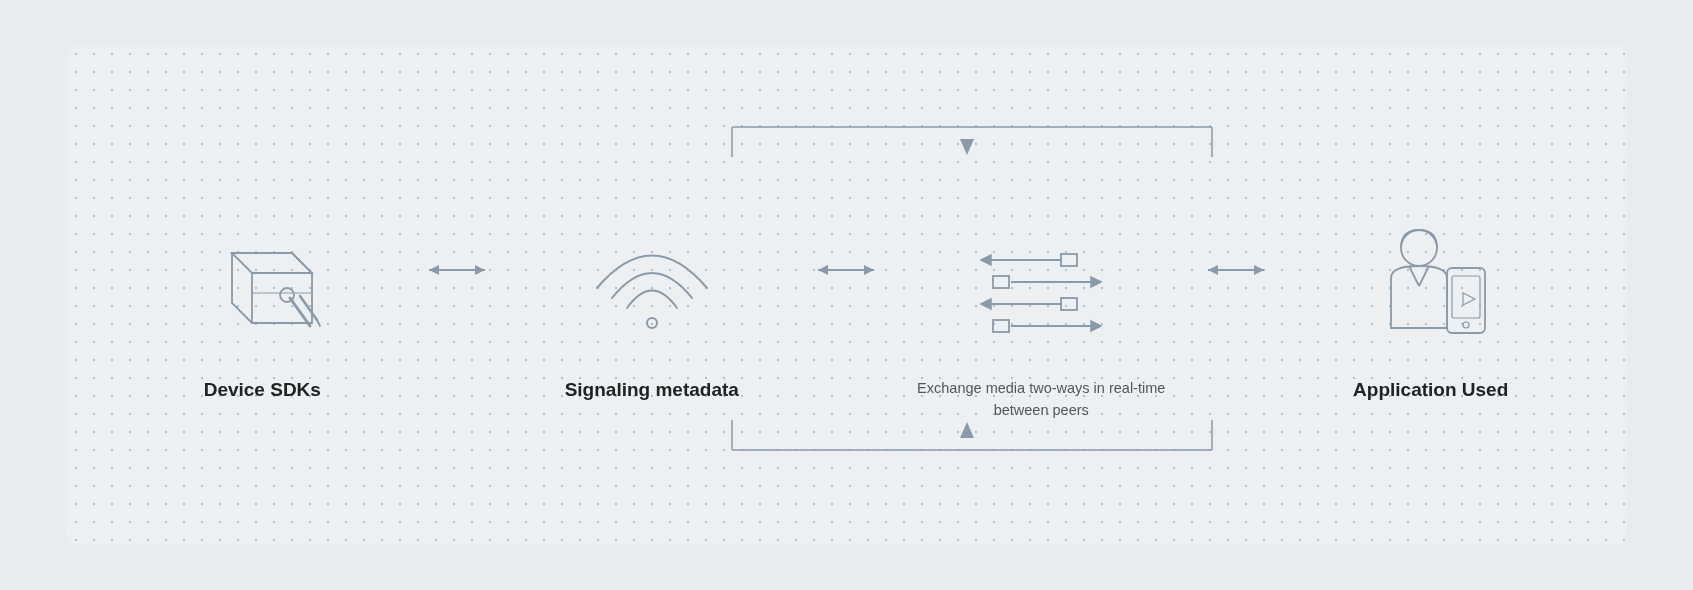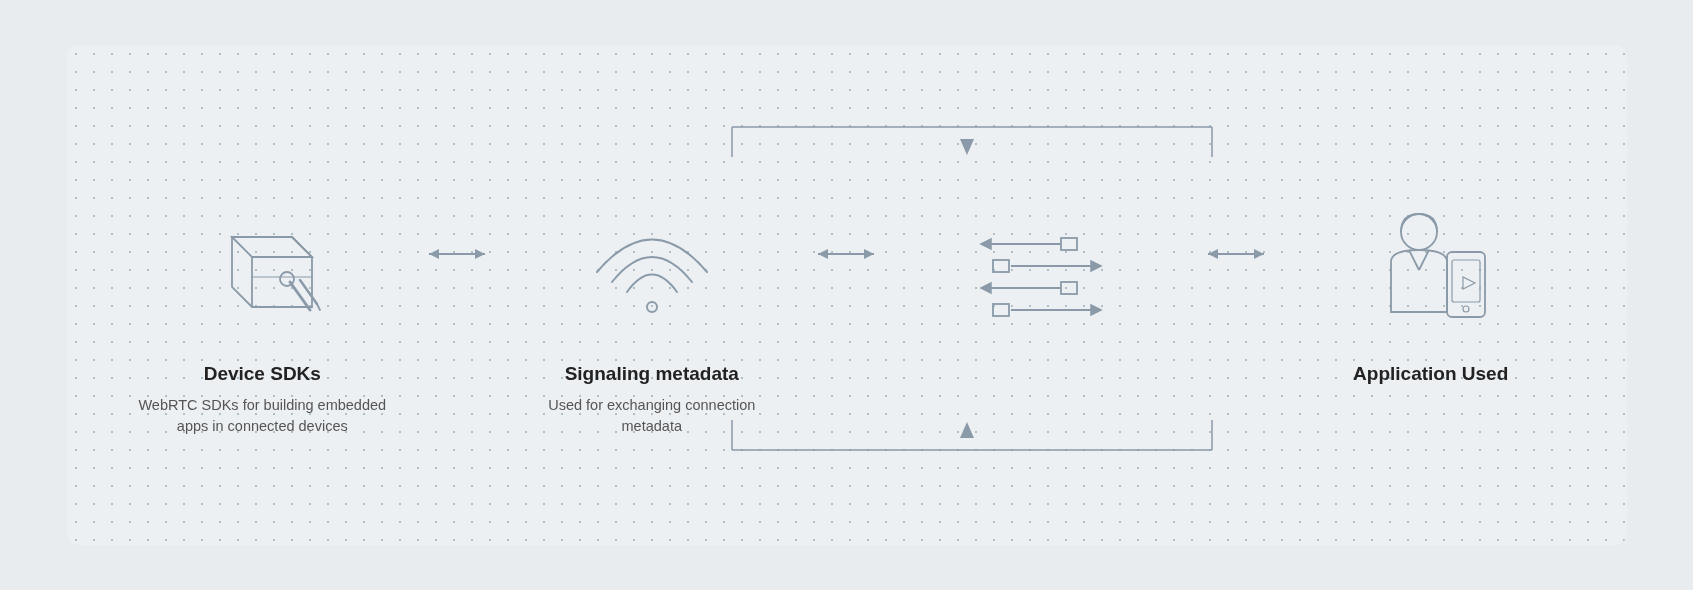--- a/index.html
+++ b/index.html
@@ -127,21 +127,20 @@
           <line x1="70" y1="85" x2="130" y2="85" stroke="#8a9aa8" stroke-width="1.2"></line>
 
           <line x1="108" y1="90" x2="128" y2="118" stroke="#8a9aa8" stroke-width="3" stroke-linecap="round"></line>
           <circle cx="105" cy="87" r="7" stroke="#8a9aa8" stroke-width="1.8" fill="none"></circle>
 
           <line x1="118" y1="88" x2="135" y2="112" stroke="#8a9aa8" stroke-width="2.5" stroke-linecap="round"></line>
           <line x1="135" y1="112" x2="138" y2="118" stroke="#8a9aa8" stroke-width="1.8" stroke-linecap="round"></line>
         </svg>
       </div>
       <div class="column-title">Device SDKs</div>
-      <div class="column-desc">WebRTC SDKs for building embedded apps in connected devices</div>
     </div>
 
     <div class="arrow-connector">
       <svg viewBox="0 0 60 24" width="60" height="24">
         <line x1="2" y1="12" x2="58" y2="12" stroke="#8a9aa8" stroke-width="1.8"></line>
         <polygon points="58,12 48,7 48,17" fill="#8a9aa8"></polygon>
         <polygon points="2,12 12,7 12,17" fill="#8a9aa8"></polygon>
       </svg>
     </div>
 
@@ -153,21 +152,20 @@
           <path d="M 20,80 Q 75,15 130,80" stroke="#8a9aa8" stroke-width="2" fill="none" stroke-linecap="round"></path>
 
           <path d="M 35,90 Q 75,40 115,90" stroke="#8a9aa8" stroke-width="2" fill="none" stroke-linecap="round"></path>
 
           <path d="M 50,100 Q 75,65 100,100" stroke="#8a9aa8" stroke-width="2" fill="none" stroke-linecap="round"></path>
 
           <circle cx="75" cy="115" r="5" stroke="#8a9aa8" stroke-width="2" fill="none"></circle>
         </svg>
       </div>
       <div class="column-title">Signaling metadata</div>
-      <div class="column-desc">Used for exchanging connection metadata</div>
     </div>
 
     <div class="arrow-connector">
       <svg viewBox="0 0 60 24" width="60" height="24">
         <line x1="2" y1="12" x2="58" y2="12" stroke="#8a9aa8" stroke-width="1.8"></line>
         <polygon points="58,12 48,7 48,17" fill="#8a9aa8"></polygon>
         <polygon points="2,12 12,7 12,17" fill="#8a9aa8"></polygon>
       </svg>
     </div>
 
@@ -186,20 +184,21 @@
 
           <line x1="20" y1="96" x2="100" y2="96" stroke="#8a9aa8" stroke-width="1.8"></line>
           <rect x="100" y="90" width="16" height="12" stroke="#8a9aa8" stroke-width="1.8" fill="none"></rect>
           <polygon points="20,96 30,91 30,101" fill="#8a9aa8"></polygon>
 
           <line x1="50" y1="118" x2="140" y2="118" stroke="#8a9aa8" stroke-width="1.8"></line>
           <rect x="32" y="112" width="16" height="12" stroke="#8a9aa8" stroke-width="1.8" fill="none"></rect>
           <polygon points="140,118 130,113 130,123" fill="#8a9aa8"></polygon>
         </svg>
       </div>
+      <div class="column-desc">Exchange media two-ways in real-time  between peers</div>
     </div>
 
     <div class="arrow-connector">
       <svg viewBox="0 0 60 24" width="60" height="24">
         <line x1="2" y1="12" x2="58" y2="12" stroke="#8a9aa8" stroke-width="1.8"></line>
         <polygon points="58,12 48,7 48,17" fill="#8a9aa8"></polygon>
         <polygon points="2,12 12,7 12,17" fill="#8a9aa8"></polygon>
       </svg>
     </div>
 

